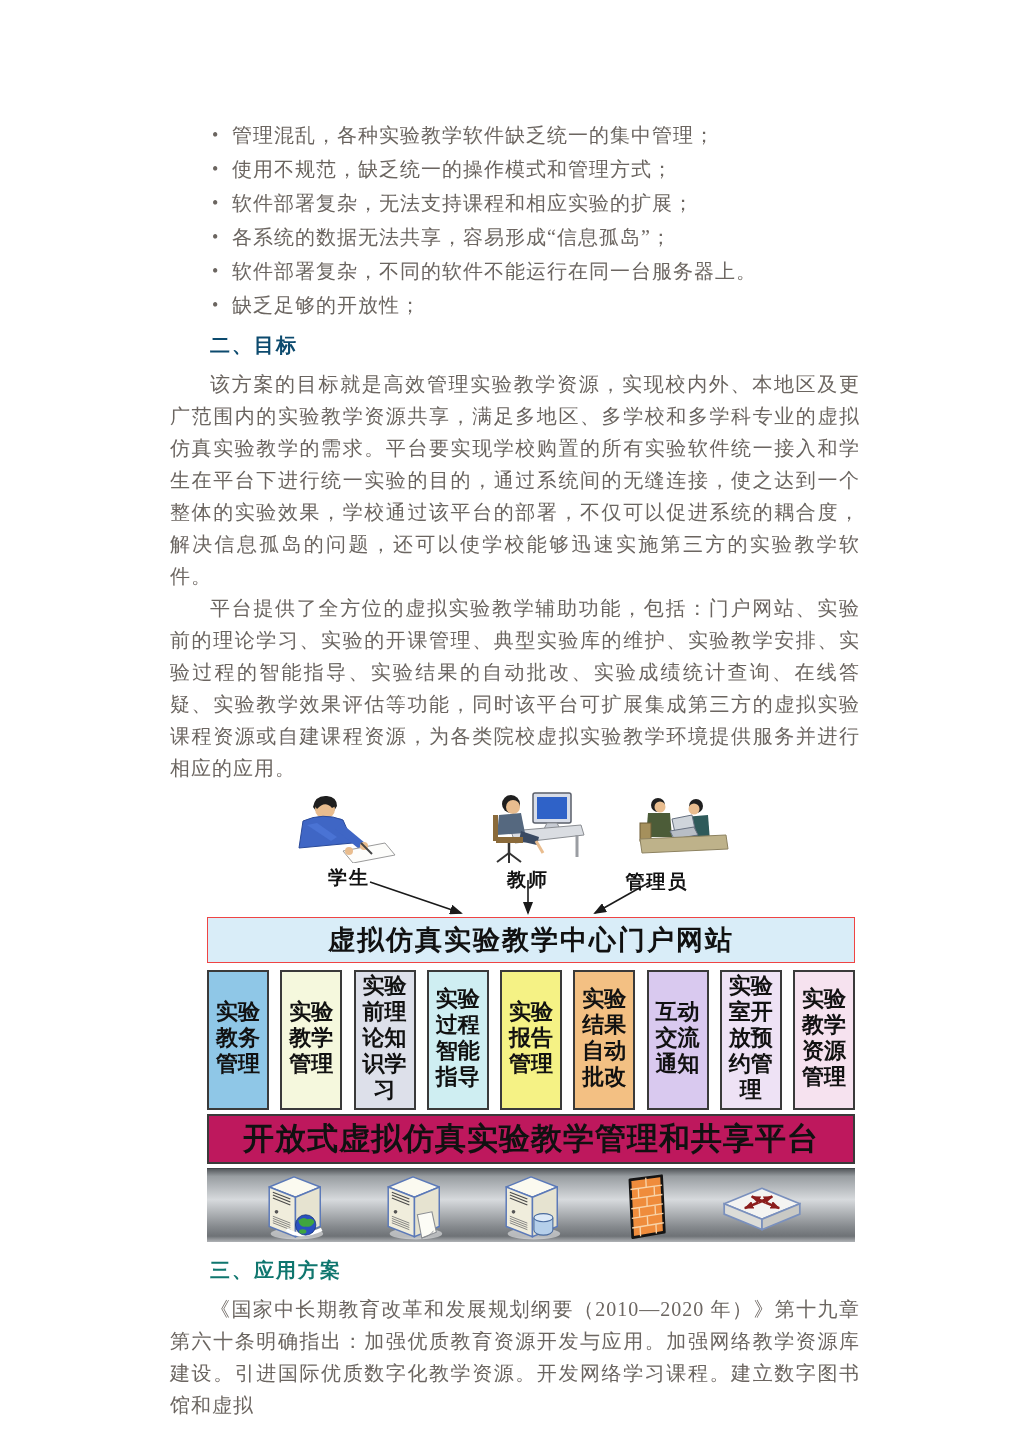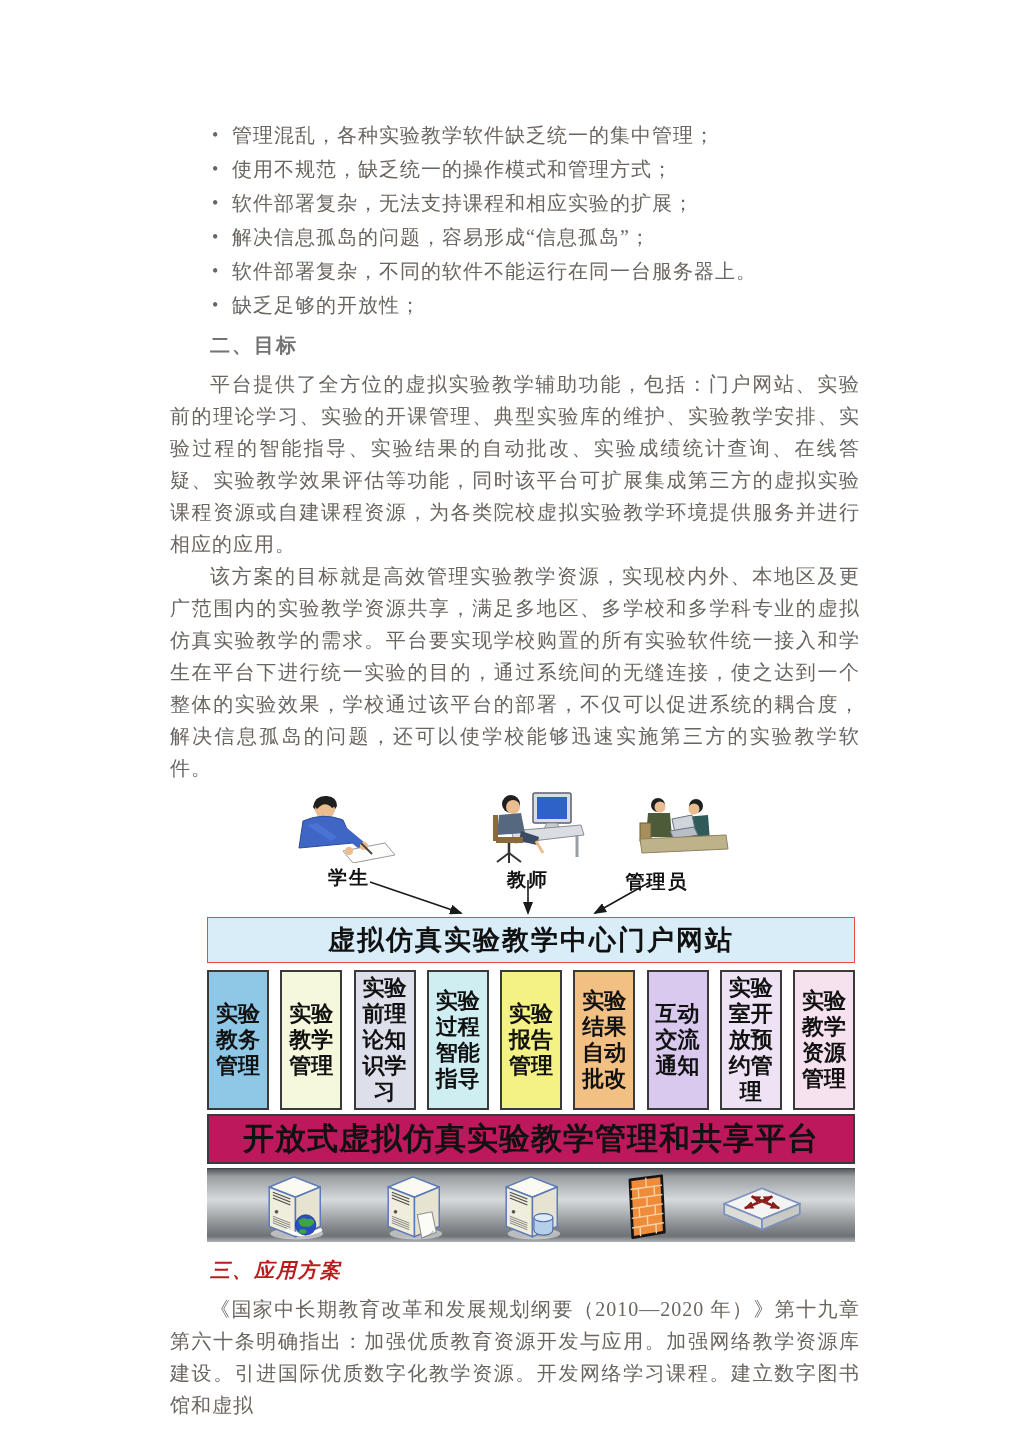--- a/index.html
+++ b/index.html
@@ -51,21 +51,21 @@
     text-indent: 2em;
   }
   .para + .para { margin-top: 0px; }
 
   
   .diagram {
     position: relative;
     margin: 7px 0 0 37px;
     width: 648px;
     height: 451px;
-    font-family: Liberation Sans, sans-serif;
+    font-family: Liberation Mono, monospace;
     color: #111;
   }
   .actor-img { position: absolute; }
   .actor-label {
     position: absolute;
     font-size: 19px;
     font-weight: bold;
     letter-spacing: 2px;
     text-align: center;
     color: #111;
@@ -121,29 +121,29 @@
 </head>
 <body>
 
 <div class="page">
   <div class="content" style="color: rgb(107, 101, 96);">
 
     <ul class="issues">
       <li>管理混乱，各种实验教学软件缺乏统一的集中管理；</li>
       <li>使用不规范，缺乏统一的操作模式和管理方式；</li>
       <li>软件部署复杂，无法支持课程和相应实验的扩展；</li>
-      <li>解决信息孤岛的问题，容易形成“信息孤岛”；</li>
+      <li>各系统的数据无法共享，容易形成“信息孤岛”；</li>
       <li>软件部署复杂，不同的软件不能运行在同一台服务器上。</li>
       <li>缺乏足够的开放性；</li>
     </ul>
 
-    <div class="sec-heading" style="color: #737373;">二、目标</div>
-
+    <div class="sec-heading" style="color: #0c4a6e;">二、目标</div>
+
+    <p class="para">该方案的目标就是高效管理实验教学资源，实现校内外、本地区及更广范围内的实验教学资源共享，满足多地区、多学校和多学科专业的虚拟仿真实验教学的需求。平台要实现学校购置的所有实验软件统一接入和学生在平台下进行统一实验的目的，通过系统间的无缝连接，使之达到一个整体的实验效果，学校通过该平台的部署，不仅可以促进系统的耦合度，解决信息孤岛的问题，还可以使学校能够迅速实施第三方的实验教学软件。</p>
     <p class="para">平台提供了全方位的虚拟实验教学辅助功能，包括：门户网站、实验前的理论学习、实验的开课管理、典型实验库的维护、实验教学安排、实验过程的智能指导、实验结果的自动批改、实验成绩统计查询、在线答疑、实验教学效果评估等功能，同时该平台可扩展集成第三方的虚拟实验课程资源或自建课程资源，为各类院校虚拟实验教学环境提供服务并进行相应的应用。</p>
-    <p class="para">该方案的目标就是高效管理实验教学资源，实现校内外、本地区及更广范围内的实验教学资源共享，满足多地区、多学校和多学科专业的虚拟仿真实验教学的需求。平台要实现学校购置的所有实验软件统一接入和学生在平台下进行统一实验的目的，通过系统间的无缝连接，使之达到一个整体的实验效果，学校通过该平台的部署，不仅可以促进系统的耦合度，解决信息孤岛的问题，还可以使学校能够迅速实施第三方的实验教学软件。</p>
 
     <div class="diagram">
 
       <svg class="actor-img" style="left:66px;top:2px" width="140" height="70" viewBox="0 0 140 70">
         <path d="M40,14 Q42,2 54,3 Q64,4 64,13 L61,18 Q52,9 43,18 Z" fill="#1f1f1f"></path>
         <circle cx="52" cy="16" r="10" fill="#e9bd8f"></circle>
         <path d="M41,12 Q45,3 56,4 Q64,6 63,13 L59,15 Q52,7 44,16 Z" fill="#1f1f1f"></path>
         <path d="M30,28 Q50,19 70,27 L80,50 L26,55 Z" fill="#3f66c5" stroke="#2a4a9a" stroke-width="1"></path>
         <path d="M34,32 L58,48 L64,44 L44,30 Z" fill="#4a73d4"></path>
         <path d="M68,30 L92,50 L86,56 L62,36 Z" fill="#3f66c5"></path>
@@ -351,18 +351,18 @@
           <g stroke="#8b1d1d" stroke-width="3">
             <line x1="46" y1="28.5" x2="30" y2="35" marker-end="url(#ahr)"></line>
             <line x1="46" y1="28.5" x2="62" y2="21.5" marker-end="url(#ahr)"></line>
             <line x1="54" y1="28.5" x2="38" y2="21.5" marker-end="url(#ahr)"></line>
             <line x1="54" y1="28.5" x2="70" y2="35" marker-end="url(#ahr)"></line>
           </g>
         </svg>
       </div>
     </div>
 
-    <div class="sec-heading" style="margin-top: 15px; color: #b91c1c; font-style: italic;">三、应用方案</div>
+    <div class="sec-heading" style="margin-top: 15px; color: #0f766e;">三、应用方案</div>
 
     <p class="para">《国家中长期教育改革和发展规划纲要（2010—2020 年）》第十九章第六十条明确指出：加强优质教育资源开发与应用。加强网络教学资源库建设。引进国际优质数字化教学资源。开发网络学习课程。建立数字图书馆和虚拟</p>
 
   </div>
 </div>
 
 </body></html>

